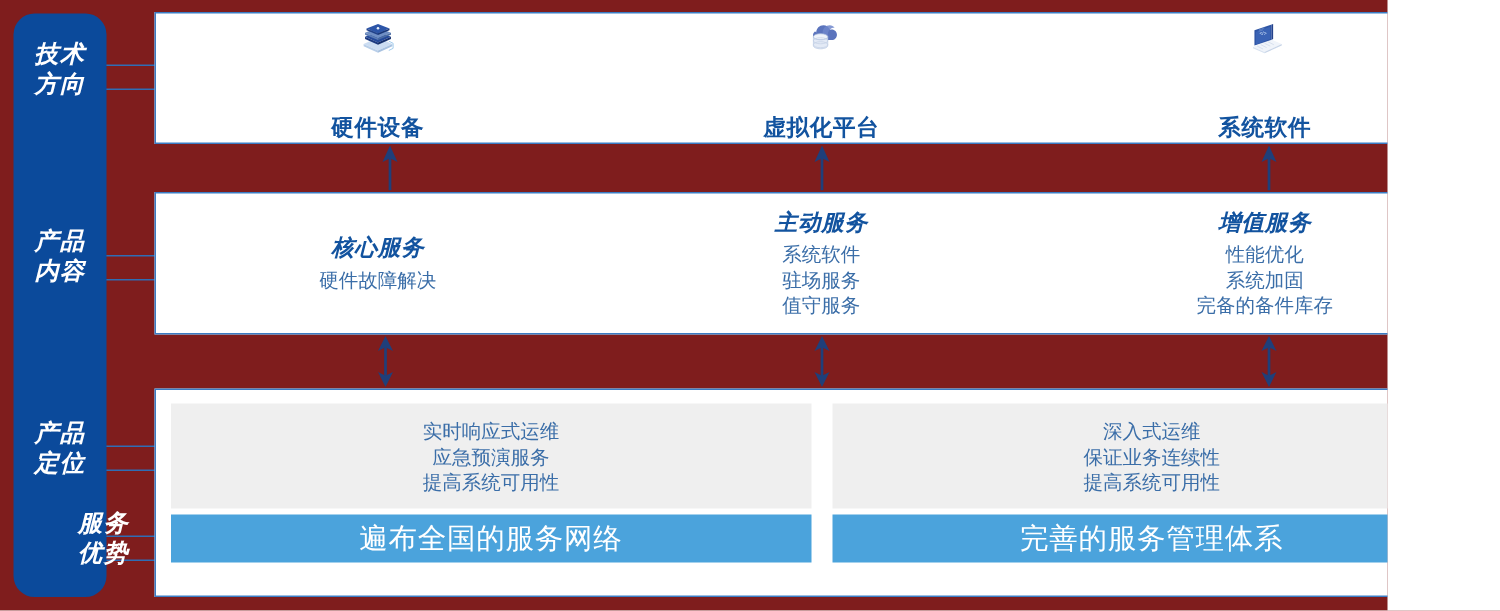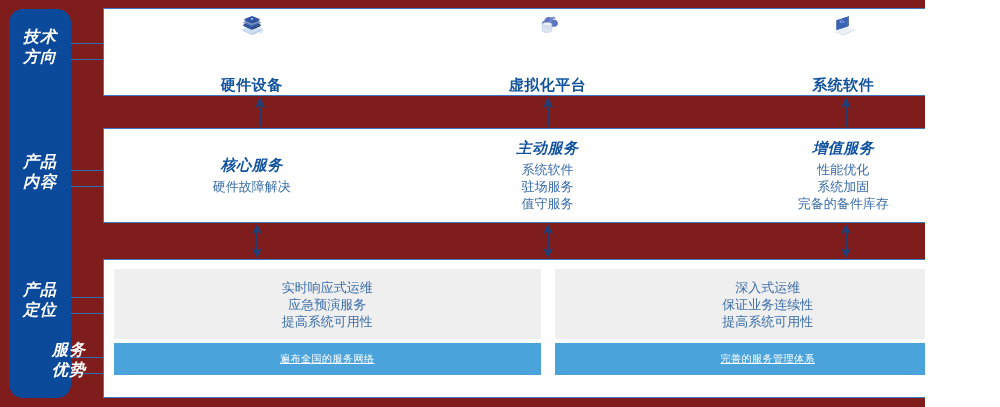--- a/index.html
+++ b/index.html
@@ -149,23 +149,22 @@
     font-size: 13px;
     line-height: 17px;
   }
   .adv-panel {
     background: #4ba3dc;
     height: 32px;
     display: flex;
     align-items: center;
     justify-content: center;
     color: #ffffff;
-    font-size: 10px;
+    font-size: 19px;
     letter-spacing: 0.5px;
-    text-decoration: underline;
   }
 
   
   .arrow {
     position: absolute;
     z-index: 3;
   }
 </style>
 </head>
 <body>

